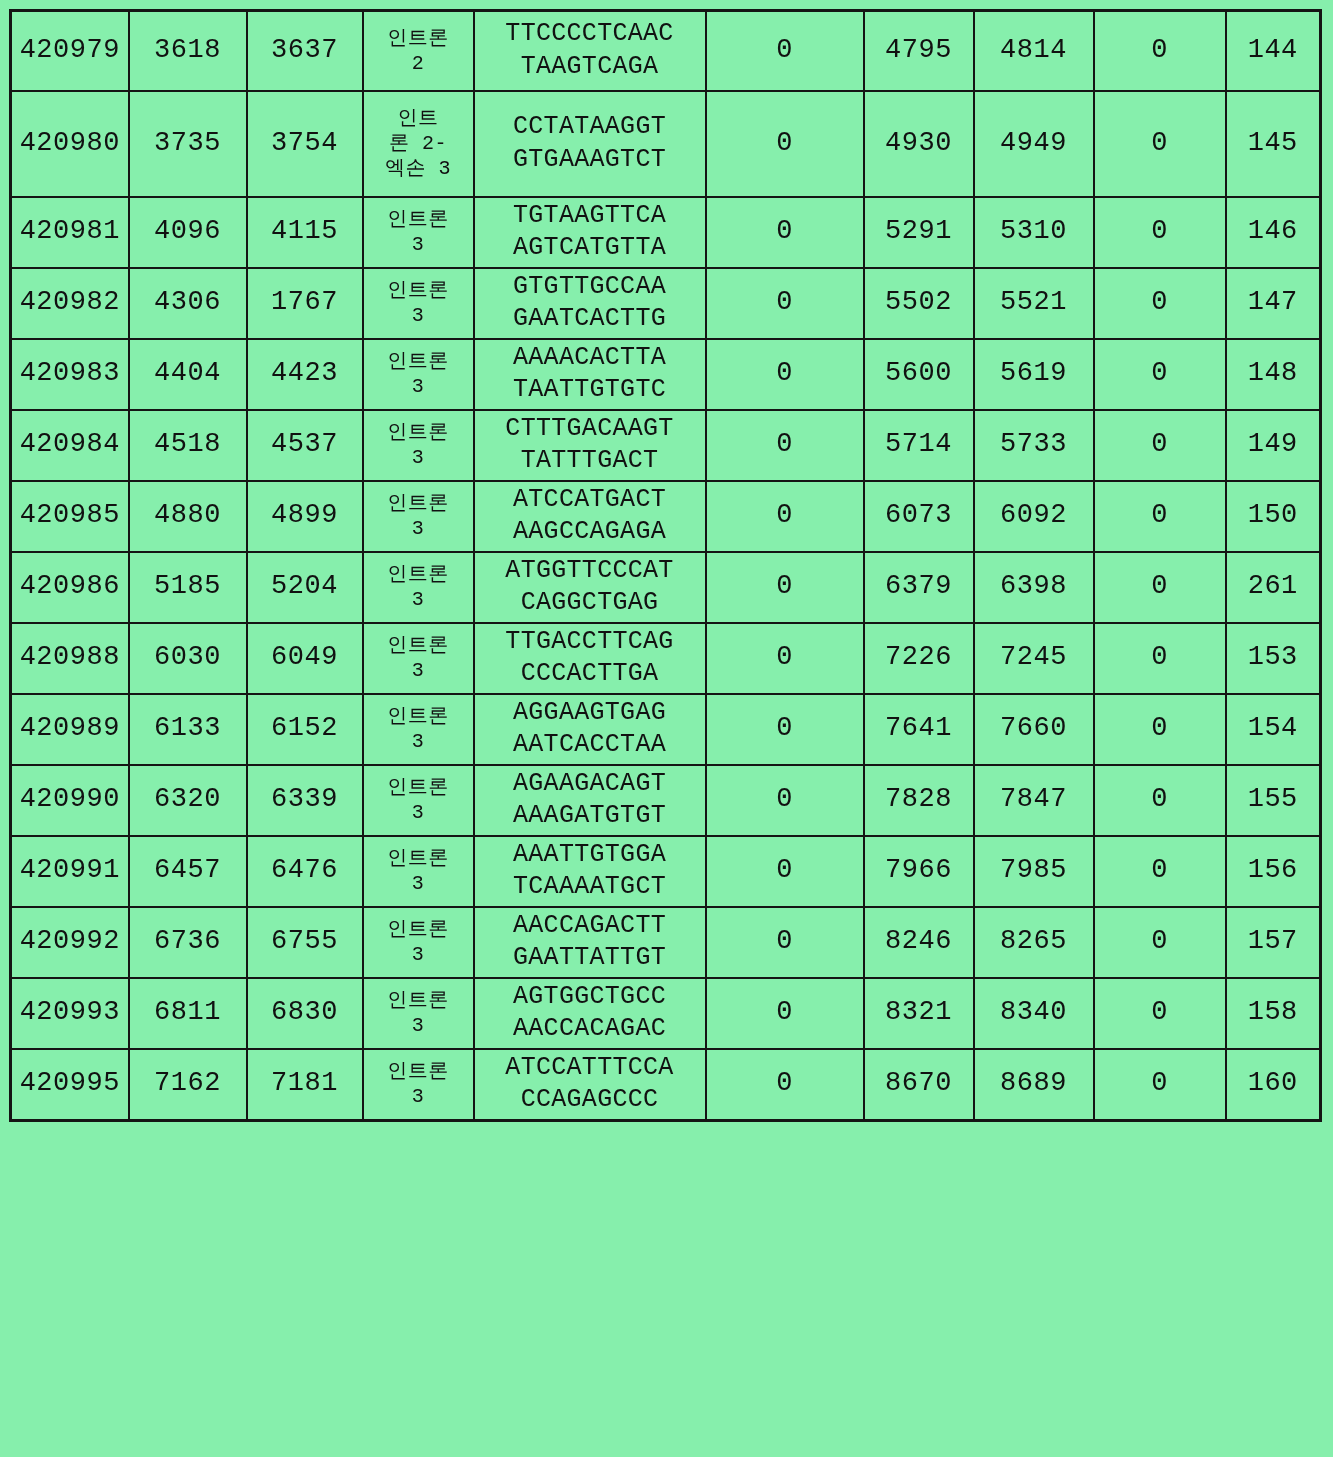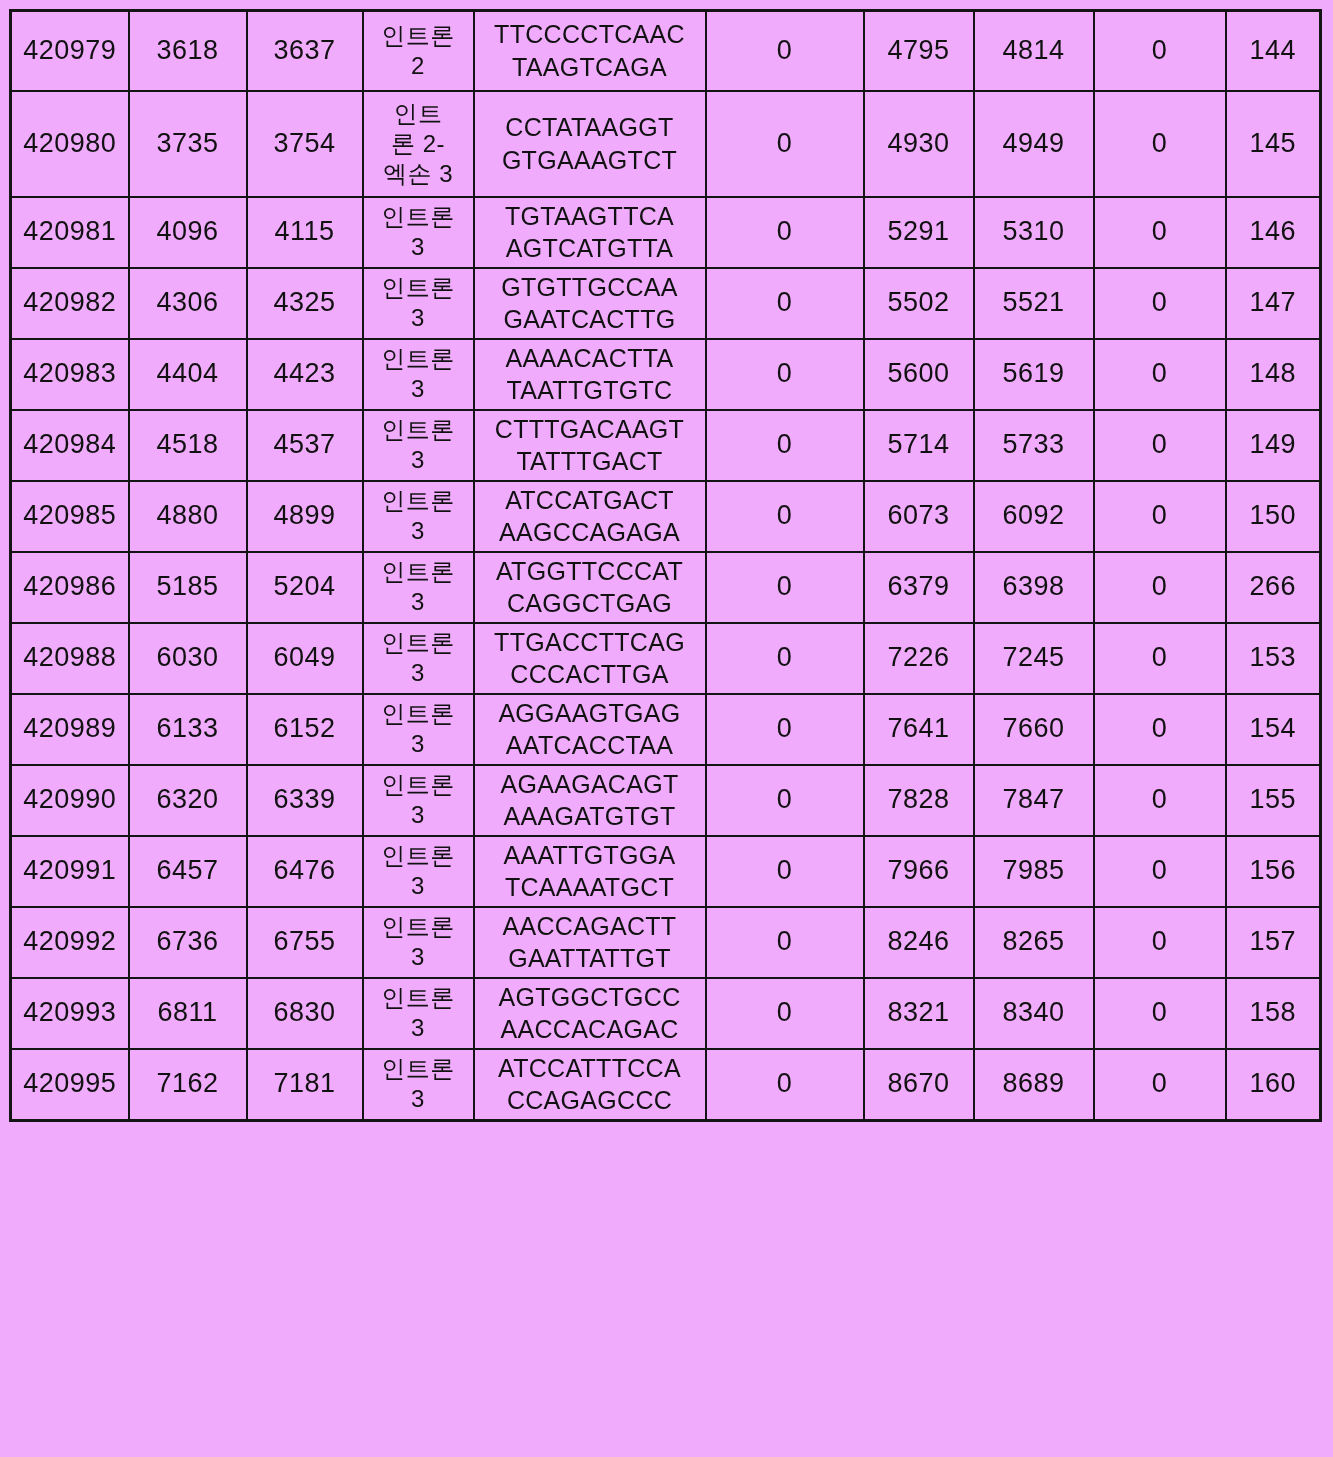--- a/index.html
+++ b/index.html
@@ -7,22 +7,22 @@
     padding: 0;
     background: #ffffff;
     width: 1333px;
     height: 1457px;
     overflow: hidden;
   }
   .page {
     position: relative;
     width: 1333px;
     height: 1457px;
-    background: #f0abfc;
-    font-family: Liberation Sans, sans-serif;
+    background: #86efac;
+    font-family: Liberation Mono, monospace;
     color: #0d0d0d;
   }
   table.seq-table {
     position: absolute;
     left: 9px;
     top: 9px;
     border-collapse: collapse;
     table-layout: fixed;
     width: 1313px;
     border: 3px solid #141414;
@@ -36,21 +36,21 @@
     line-height: 1.25;
     letter-spacing: 0.5px;
     color: #111;
   }
   table.seq-table td.c-sequence {
     font-size: 25px;
     letter-spacing: 0.3px;
     line-height: 1.3;
   }
   table.seq-table td.c-region {
-    font-size: 24px;
+    font-size: 20px;
     line-height: 1.25;
     margin-top: 44px;
   }
   tr.r-std   { height: 68px; }
   tr.r-first { height: 80px; }
   tr.r-tall  { height: 106px; }
 </style>
 </head>
 <body>
 
@@ -120,21 +120,21 @@
           </td>
           <td class="c-zero_a">0</td>
           <td class="c-match_start">5291</td>
           <td class="c-match_end">5310</td>
           <td class="c-zero_b">0</td>
           <td class="c-seq_no">146</td>
         </tr>
         <tr class="r-std">
           <td class="c-id">420982</td>
           <td class="c-start">4306</td>
-          <td class="c-end">4325</td>
+          <td class="c-end">1767</td>
           <td class="c-region">
             <div>인트론</div>
             <div>3</div>
           </td>
           <td class="c-sequence">
             <div>GTGTTGCCAA</div>
             <div>GAATCACTTG</div>
           </td>
           <td class="c-zero_a">0</td>
           <td class="c-match_start">5502</td>
@@ -205,21 +205,21 @@
             <div>3</div>
           </td>
           <td class="c-sequence">
             <div>ATGGTTCCCAT</div>
             <div>CAGGCTGAG</div>
           </td>
           <td class="c-zero_a">0</td>
           <td class="c-match_start">6379</td>
           <td class="c-match_end">6398</td>
           <td class="c-zero_b">0</td>
-          <td class="c-seq_no">266</td>
+          <td class="c-seq_no">261</td>
         </tr>
         <tr class="r-std">
           <td class="c-id">420988</td>
           <td class="c-start">6030</td>
           <td class="c-end">6049</td>
           <td class="c-region">
             <div>인트론</div>
             <div>3</div>
           </td>
           <td class="c-sequence">

